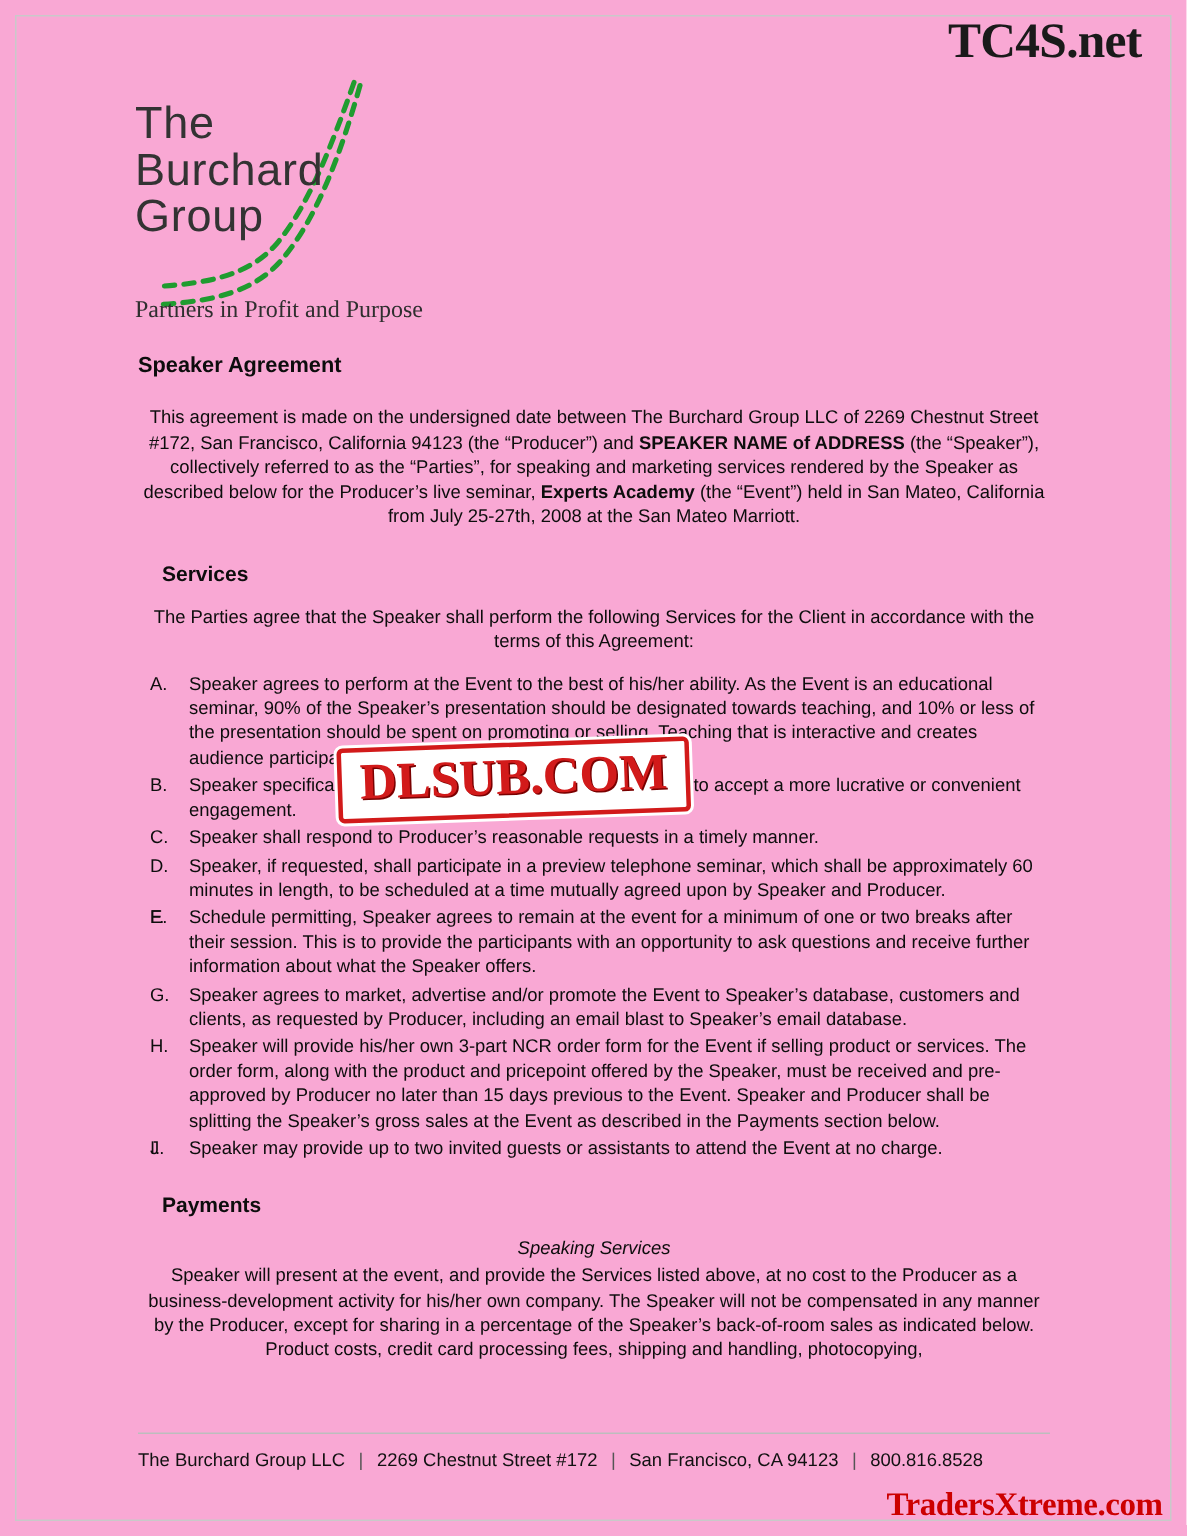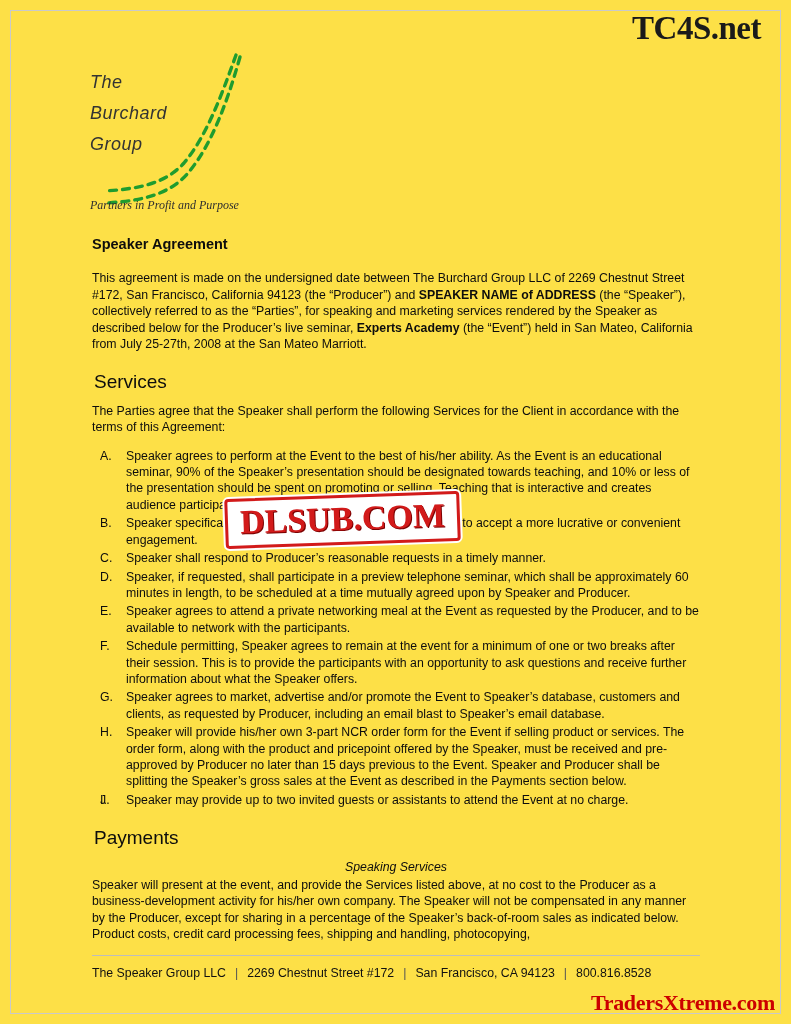--- a/index.html
+++ b/index.html
@@ -8,21 +8,21 @@
     background: #ffffff;
   }
   body {
     font-family: "Liberation Sans", sans-serif;
     color: #000000;
   }
   .page {
     position: relative;
     width: 791px;
     height: 1024px;
-    background: #fde047;
+    background: #f9a8d4;
     overflow: hidden;
     box-sizing: border-box;
   }
   .page-border {
     position: absolute;
     left: 10px;
     top: 10px;
     right: 10px;
     bottom: 10px;
     border: 1px solid #c9c9c9;
@@ -74,33 +74,31 @@
     left: 88px;
     top: 45px;
     width: 250px;
     height: 175px;
   }
   .logo-text {
     position: absolute;
     left: 2px;
     top: 22px;
     font-family: "Liberation Sans", sans-serif;
-    font-size: 18px;
+    font-size: 30px;
     line-height: 31px;
     color: #333333;
     letter-spacing: 0.5px;
-    font-style: italic;
   }
   .logo-tagline {
     position: absolute;
     left: 2px;
     top: 153px;
     font-family: "Liberation Serif", serif;
-    font-style: italic;
-    font-size: 12px;
+    font-size: 16px;
     color: #2f2f2f;
   }
   .logo-swoosh {
     position: absolute;
     left: 0;
     top: 0;
   }
 
   
   .doc {
@@ -112,27 +110,27 @@
     line-height: 16.4px;
     color: #0d0d0d;
   }
   h1.title {
     text-align: left;
     font-size: 14.5px;
     font-weight: bold;
     margin: 0 0 18px 0;
   }
   h2.section {
-    font-size: 19px;
-    font-weight: normal;
-    margin: 22px 0 12px 2px;
+    font-size: 14px;
+    font-weight: bold;
+    margin: 22px 0 12px 16px;
   }
   p.para {
     margin: 0 0 12px 0;
-    text-align: left;
+    text-align: center;
   }
   .sub-italic {
     font-style: italic;
     margin: 0 0 2px 0;
     font-size: 12.3px;
     text-align: center;
   }
   ol.alpha {
     list-style: none;
     margin: 0;
@@ -197,33 +195,33 @@
     <p class="para"><span>This agreement is made on the undersigned date between The Burchard Group LLC of 2269 Chestnut Street #172, San Francisco, California 94123 (the “Producer”) and </span><span class="b">SPEAKER NAME of ADDRESS</span><span> (the “Speaker”), collectively referred to as the “Parties”, for speaking and marketing services rendered by the Speaker as described below for the Producer’s live seminar, </span><span class="b">Experts Academy</span><span> (the “Event”) held in San Mateo, California from July 25-27th, 2008 at the San Mateo Marriott.</span></p>
 
     <h2 class="section">Services</h2>
     <p class="para">The Parties agree that the Speaker shall perform the following Services for the Client in accordance with the terms of this Agreement:</p>
 
     <ol class="alpha">
       <li><span class="marker">A.</span><span>Speaker agrees to perform at the Event to the best of his/her ability. As the Event is an educational seminar, 90% of the Speaker’s presentation should be designated towards teaching, and 10% or less of the presentation should be spent on promoting or selling. Teaching that is interactive and creates audience participation is preferred.</span></li>
       <li><span class="marker">B.</span><span>Speaker specifically agrees to not use the Event as an option to accept a more lucrative or convenient engagement.</span></li>
       <li><span class="marker">C.</span><span>Speaker shall respond to Producer’s reasonable requests in a timely manner.</span></li>
       <li><span class="marker">D.</span><span>Speaker, if requested, shall participate in a preview telephone seminar, which shall be approximately 60 minutes in length, to be scheduled at a time mutually agreed upon by Speaker and Producer.</span></li>
-      <li><span class="marker">E.</span><span>Speaker agrees to attend a private networking meal at the Event as requested by the Producer, and to be available to network with the participants.</span></li>
+      <li><span class="marker">E.</span></li>
       <li><span class="marker">F.</span><span>Schedule permitting, Speaker agrees to remain at the event for a minimum of one or two breaks after their session. This is to provide the participants with an opportunity to ask questions and receive further information about what the Speaker offers.</span></li>
       <li><span class="marker">G.</span><span>Speaker agrees to market, advertise and/or promote the Event to Speaker’s database, customers and clients, as requested by Producer, including an email blast to Speaker’s email database.</span></li>
       <li><span class="marker">H.</span><span>Speaker will provide his/her own 3-part NCR order form for the Event if selling product or services. The order form, along with the product and pricepoint offered by the Speaker, must be received and pre-approved by Producer no later than 15 days previous to the Event. Speaker and Producer shall be splitting the Speaker’s gross sales at the Event as described in the Payments section below.</span></li>
       <li><span class="marker">I.</span></li>
       <li><span class="marker">J.</span><span>Speaker may provide up to two invited guests or assistants to attend the Event at no charge.</span></li>
     </ol>
 
     <h2 class="section">Payments</h2>
     <p class="sub-italic">Speaking Services</p>
     <p class="para">Speaker will present at the event, and provide the Services listed above, at no cost to the Producer as a business-development activity for his/her own company. The Speaker will not be compensated in any manner by the Producer, except for sharing in a percentage of the Speaker’s back-of-room sales as indicated below. Product costs, credit card processing fees, shipping and handling, photocopying,</p>
   </div>
 
   <div class="wm-center">DLSUB.COM</div>
 
   <div class="footer">
-    <span>The Speaker Group LLC</span><span class="sep">|</span><span>2269 Chestnut Street #172</span><span class="sep">|</span><span>San Francisco, CA 94123</span><span class="sep">|</span><span>800.816.8528</span>
+    <span>The Burchard Group LLC</span><span class="sep">|</span><span>2269 Chestnut Street #172</span><span class="sep">|</span><span>San Francisco, CA 94123</span><span class="sep">|</span><span>800.816.8528</span>
   </div>
 
   <div class="wm-bottom">TradersXtreme.com</div>
 </div>
 
 </body></html>

